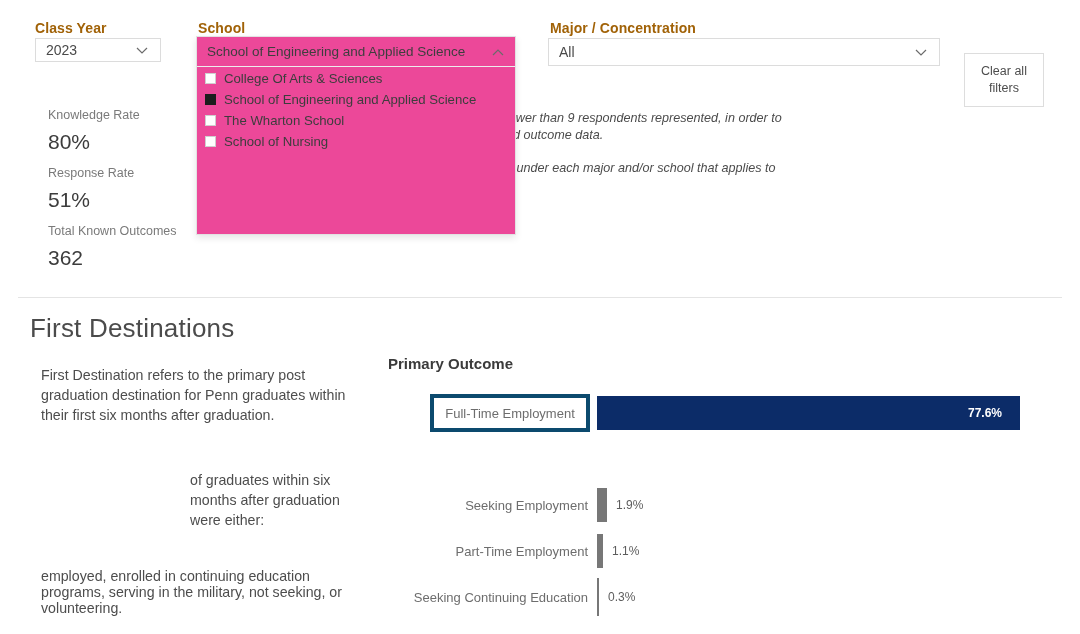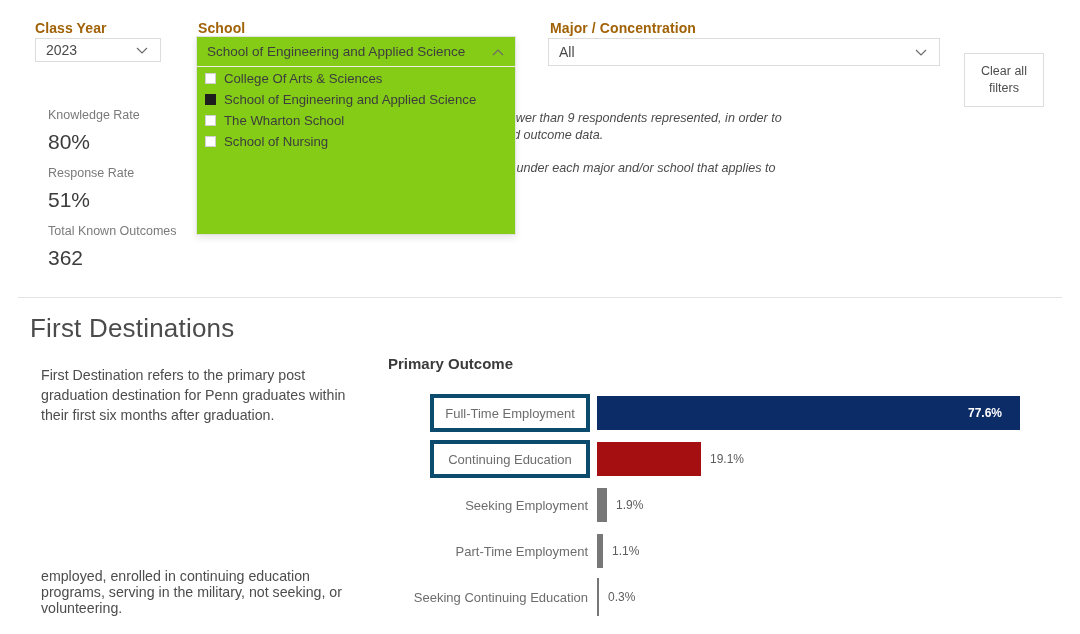--- a/index.html
+++ b/index.html
@@ -42,21 +42,21 @@
     flex: 0 0 auto;
     color: #6b6b6b;
   }
   .chev svg { display: block; }
 
   
   .school-popup {
     position: absolute;
     left: 196px; top: 36px;
     width: 320px; height: 199px;
-    background: #84cc16;
+    background: #ec4899;
     border: 1px solid #e2e2e2;
     box-shadow: 0 3px 7px rgba(0,0,0,0.10);
     z-index: 40;
   }
   .school-head {
     position: absolute;
     left: 0; top: 0; right: 0; height: 30px;
     display: flex; align-items: center;
     padding: 0 9px 0 10px;
     border-bottom: 1px solid #ededed;
@@ -303,38 +303,32 @@
 
   <div class="footnote" style="left:296px; top:110px; white-space:pre-line;">s or cross selections where there are fewer than 9 respondents represented, in order to
 re represented in the overall aggregated outcome data.</div>
   <div class="footnote" style="left:296px; top:160px; white-space:pre-line;">rom multiple schools will show up once under each major and/or school that applies to
 the overall aggregated data.</div>
 
   <div class="divider"></div>
 
   <div class="section-title">First Destinations</div>
   <div class="intro-text">First Destination refers to the primary post graduation destination for Penn graduates within their first six months after graduation.</div>
+  <div class="pct-side">of graduates within six months after graduation were either:</div>
   <div class="tail-text">employed, enrolled in continuing education programs, serving in the military, not seeking, or volunteering.</div>
 
   <div class="chart-title">Primary Outcome</div>
   <div id="chart">
       <div class="bar-row" style="top: 0px;">
         <div class="bar-cat boxed">Full-Time Employment</div>
         <div class="bar-track">
           <div class="bar" style="width: 423px; background: rgb(12, 44, 104);"></div>
           <div class="bar-val inside" style="left: 371px;">77.6%</div>
         </div>
       </div>
-      <div class="bar-row" style="top: 46px;">
-        <div class="bar-cat boxed">Continuing Education</div>
-        <div class="bar-track">
-          <div class="bar" style="width: 104px; background: rgb(165, 15, 17);"></div>
-          <div class="bar-val" style="left: 113px;">19.1%</div>
-        </div>
-      </div>
       <div class="bar-row" style="top: 92px;">
         <div class="bar-cat">Seeking Employment</div>
         <div class="bar-track">
           <div class="bar thin" style="width: 10px; background: rgb(119, 119, 119);"></div>
           <div class="bar-val" style="left: 19px;">1.9%</div>
         </div>
       </div>
       <div class="bar-row" style="top: 138px;">
         <div class="bar-cat">Part-Time Employment</div>
         <div class="bar-track">

